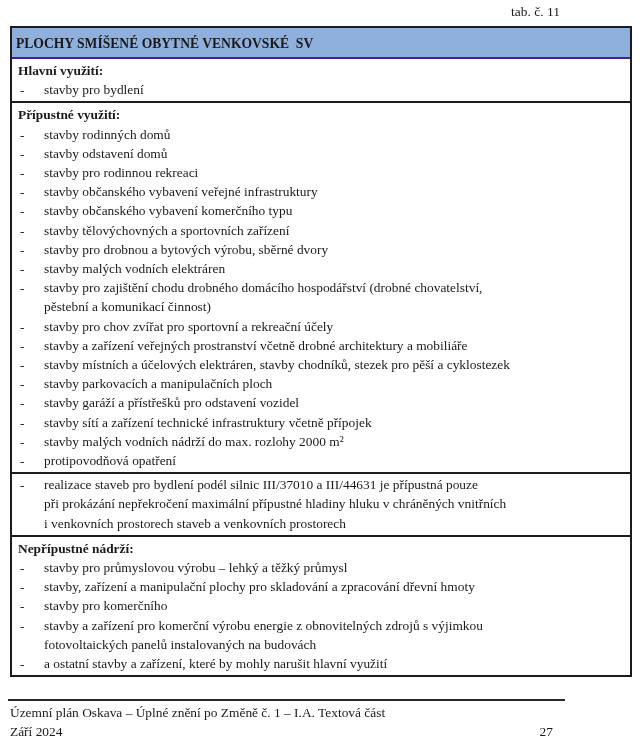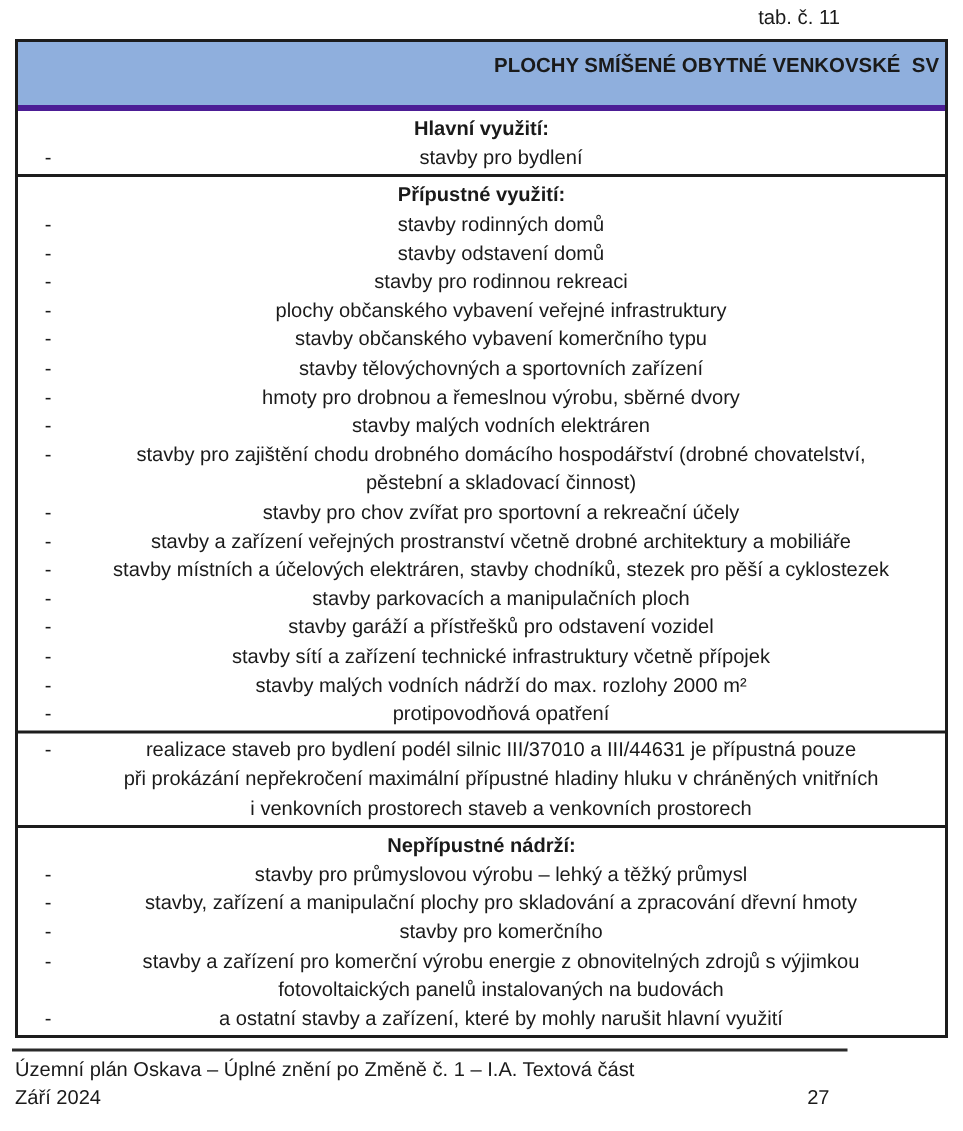--- a/index.html
+++ b/index.html
@@ -2,44 +2,44 @@
 <html><head>
 <meta charset="utf-8">
 <style>
   html, body { margin: 0; padding: 0; background: #ffffff; }
   body {
     width: 642px; height: 754px; position: relative; overflow: hidden;
     font-family: "Liberation Sans", sans-serif;
     color: #1a1a1a;
     -webkit-font-smoothing: antialiased;
   }
-  .page { position: relative; width: 573px; height: 754px; }
+  .page { position: relative; width: 573px; height: 754px; font-family: Liberation Serif, serif; }
 
   .tab-ref {
     position: absolute; top: 3px; right: 13px;
     font-size: 13.5px; line-height: 18px;
   }
 
   .zoning-table {
     position: absolute; left: 10px; top: 26px; width: 622px;
     box-sizing: border-box;
     border: 2px solid #1c1c1c;
     background: #ffffff;
   }
   .table-header {
     background: #8fafdd;
-    border-bottom: 4px solid #4c1d95;
-    text-align: right;
+    border-bottom: 2px solid #4c1d95;
+    text-align: left;
     font-weight: 700;
     font-size: 13.6px;
     line-height: 19px;
-    padding: 6px 4px 17px 4px;
+    padding: 6px 4px 4px 4px;
     white-space: pre-wrap;
   }
-  .section { border-bottom: 2px solid #1c1c1c; padding: 1px 0 2px 0; text-align: center; }
+  .section { border-bottom: 2px solid #1c1c1c; padding: 1px 0 2px 0; }
   .section:last-child { border-bottom: none; }
   .section-heading {
     font-weight: 700;
     font-size: 13.4px;
     line-height: 19.2px;
     padding: 1px 6px 0 6px;
   }
   .item {
     display: flex;
     align-items: flex-start;
@@ -86,42 +86,42 @@
           <div class="item">
             <span class="dash">-</span>
             <span class="item-text">stavby odstavení domů</span>
           </div>
           <div class="item">
             <span class="dash">-</span>
             <span class="item-text">stavby pro rodinnou rekreaci</span>
           </div>
           <div class="item">
             <span class="dash">-</span>
-            <span class="item-text">plochy občanského vybavení veřejné infrastruktury</span>
+            <span class="item-text">stavby občanského vybavení veřejné infrastruktury</span>
           </div>
           <div class="item">
             <span class="dash">-</span>
             <span class="item-text">stavby občanského vybavení komerčního typu</span>
           </div>
           <div class="item">
             <span class="dash">-</span>
             <span class="item-text">stavby tělovýchovných a sportovních zařízení</span>
           </div>
           <div class="item">
             <span class="dash">-</span>
-            <span class="item-text">hmoty pro drobnou a řemeslnou výrobu, sběrné dvory</span>
+            <span class="item-text">stavby pro drobnou a bytových výrobu, sběrné dvory</span>
           </div>
           <div class="item">
             <span class="dash">-</span>
             <span class="item-text">stavby malých vodních elektráren</span>
           </div>
           <div class="item">
             <span class="dash">-</span>
             <span class="item-text">stavby pro zajištění chodu drobného domácího hospodářství (drobné chovatelství,
-pěstební a skladovací činnost)</span>
+pěstební a komunikací činnost)</span>
           </div>
           <div class="item">
             <span class="dash">-</span>
             <span class="item-text">stavby pro chov zvířat pro sportovní a rekreační účely</span>
           </div>
           <div class="item">
             <span class="dash">-</span>
             <span class="item-text">stavby a zařízení veřejných prostranství včetně drobné architektury a mobiliáře</span>
           </div>
           <div class="item">

